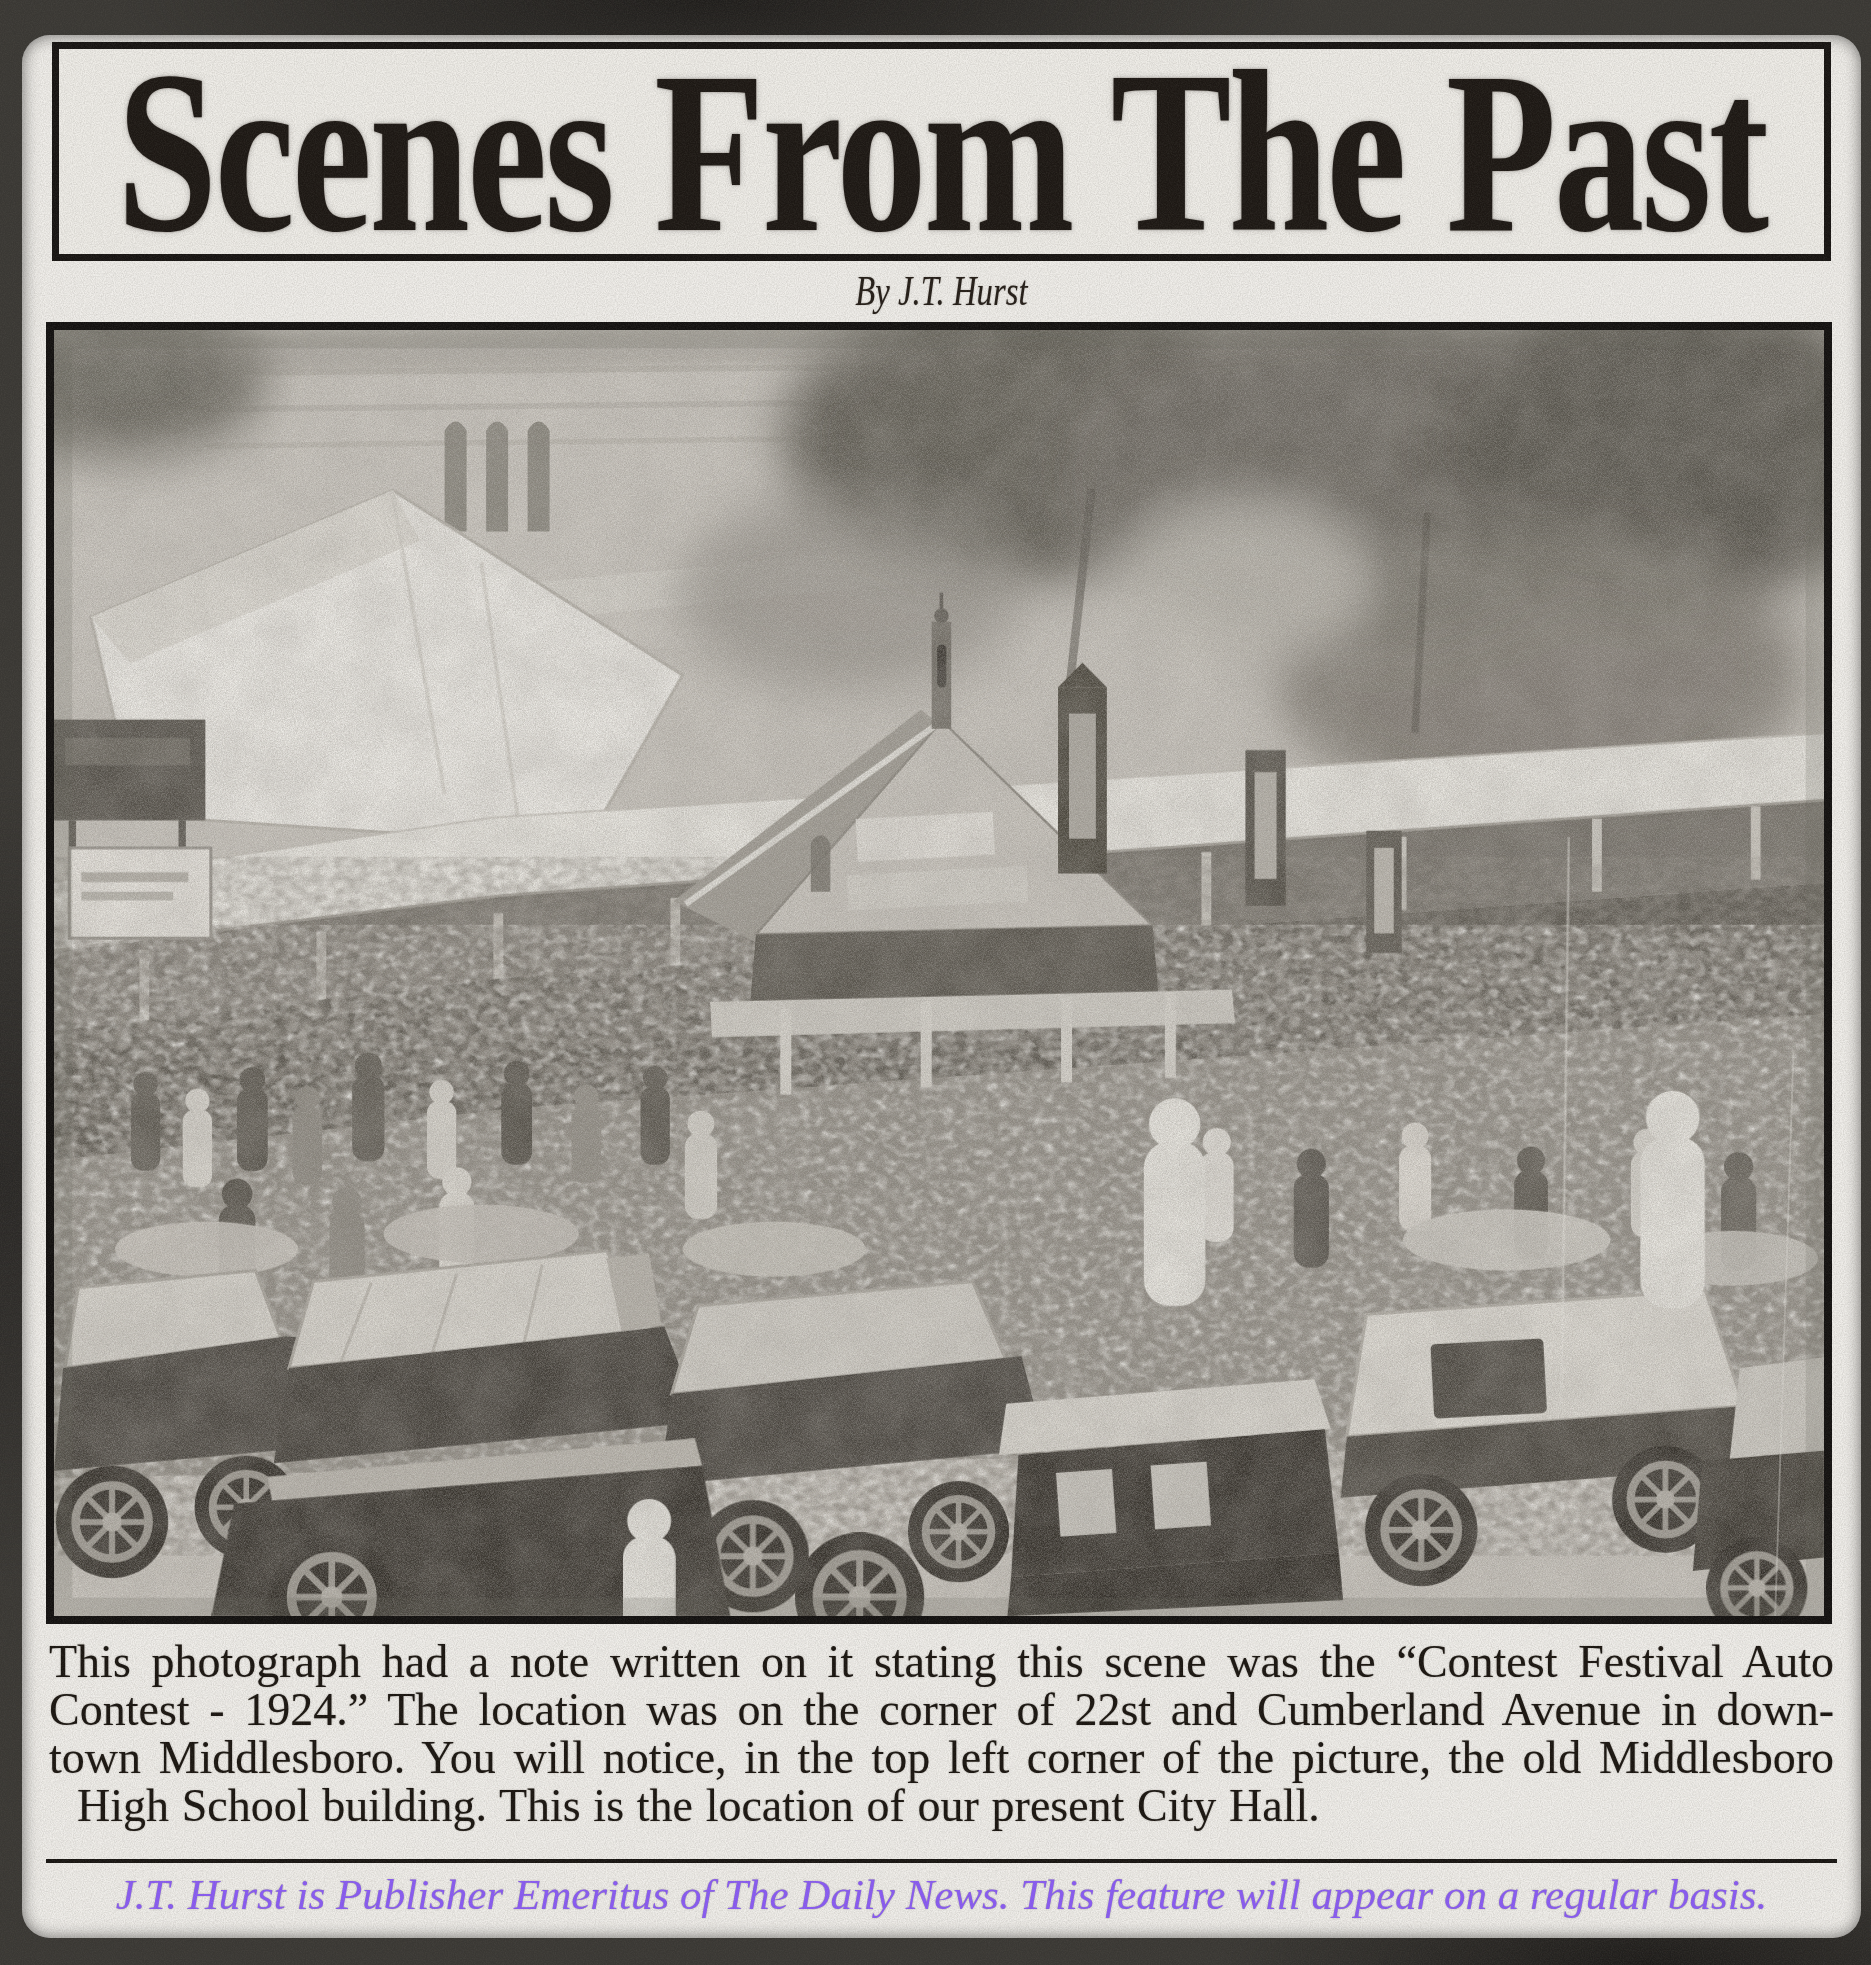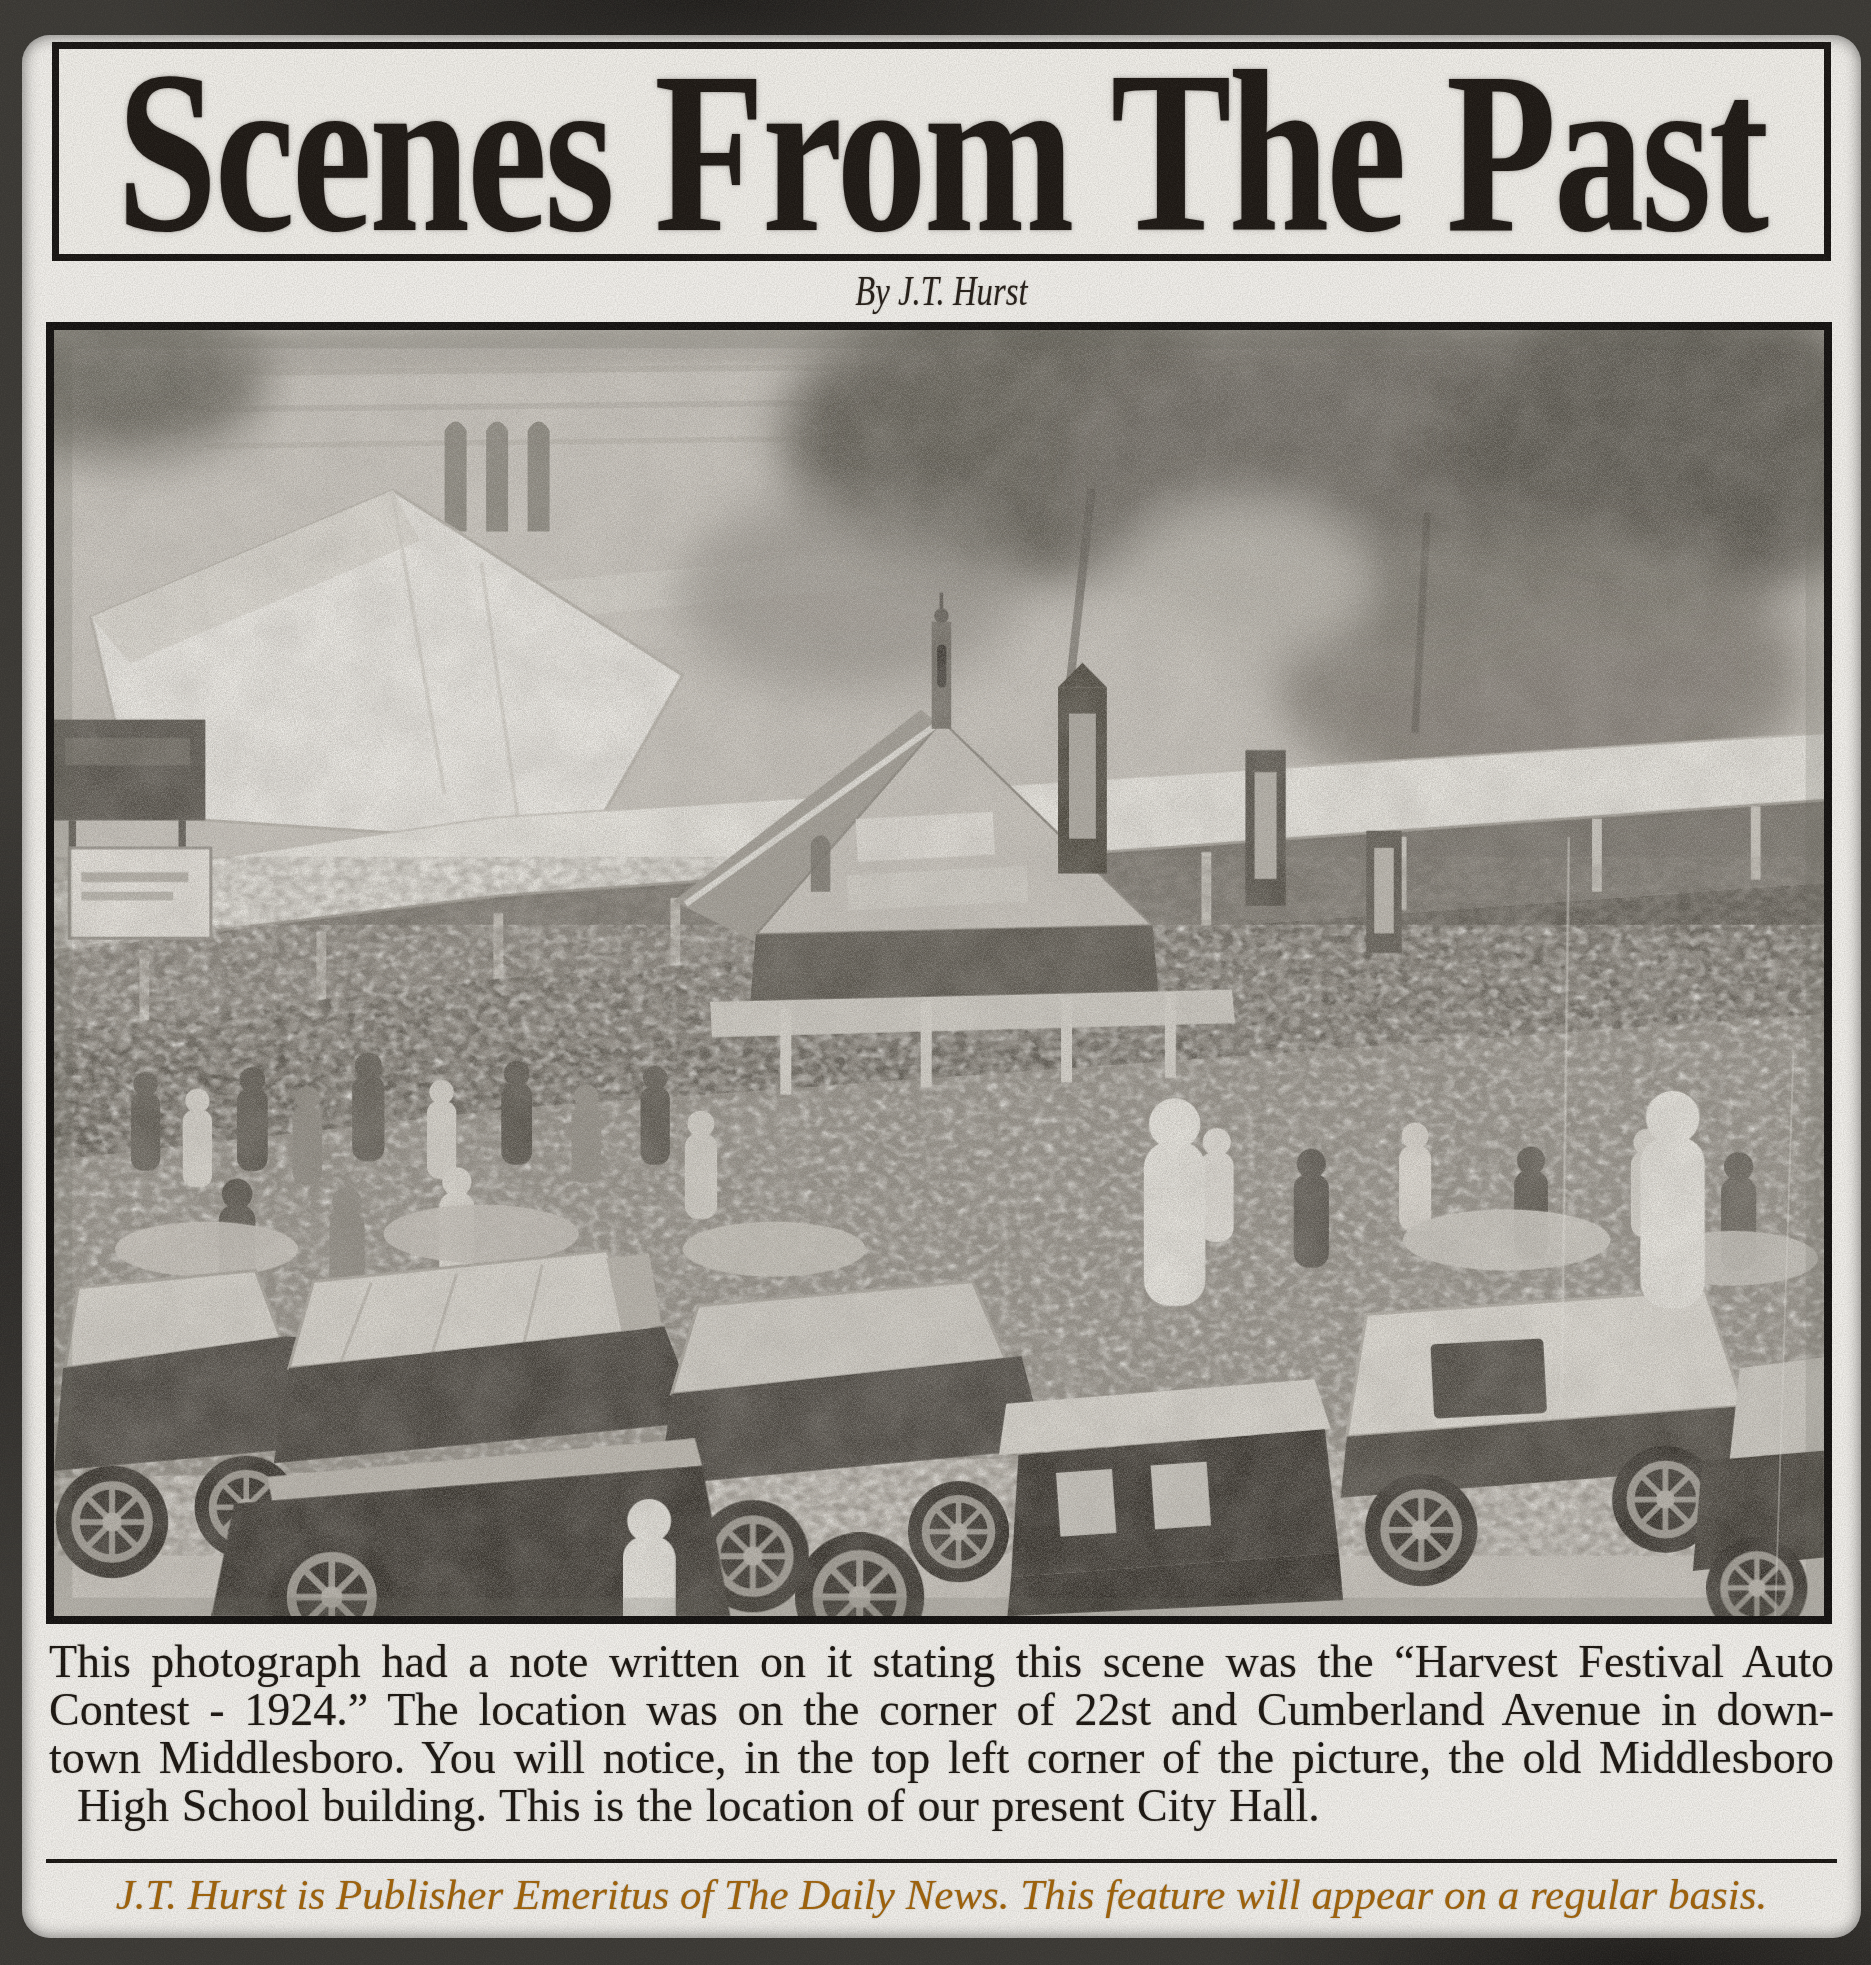--- a/index.html
+++ b/index.html
@@ -43,21 +43,21 @@
   .caption{
     margin:13.4px 27px 0 27px;font-size:46px;line-height:48px;color:#1a1510;
     text-shadow:0 0 1.5px rgba(30,24,18,.4);
     word-spacing:1.2px;
   }
   .cap-just{text-align:justify;text-align-last:justify;}
   .cap-last{text-align:left;margin-left:28px;}
   .divider-rule{margin:29px 24.4px 0 24.4px;border-top:4.3px solid #181512;}
   .footer-note{
     margin:7.3px 34px 0 34px;font-style:italic;font-size:43px;line-height:49px;
-    color:#a16207;text-align:center;white-space:nowrap;
+    color:#8b5cf6;text-align:center;white-space:nowrap;
     text-shadow:0 0 1.5px rgba(30,24,18,.4);
   }
   .scan-noise{position:absolute;inset:0;pointer-events:none;}
   .scan-noise svg{display:block;width:100%;height:100%;}
 </style>
 </head>
 <body>
 
 <div class="paper">
 
@@ -299,21 +299,21 @@
         <line x1="2850" y1="1180" x2="2820" y2="2106" stroke="#e8e6e0" stroke-width="3" opacity=".4"></line>
         <rect x="0" y="0" width="2900" height="2106" filter="url(#fBlotch)" opacity=".5"></rect>
         <rect x="0" y="0" width="2900" height="2106" filter="url(#fGrainFine)" opacity=".55"></rect>
         <rect x="0" y="0" width="2900" height="2106" filter="url(#fGrainLight)" opacity=".5"></rect>
         <rect x="15" y="15" width="2870" height="2076" fill="none" stroke="#6b675f" stroke-width="30" opacity=".2"></rect>
       </g>
     </svg>
   </div>
 
   <div class="caption">
-    <div class="cap-just">This photograph had a note written on it stating this scene was the “Harvest Festival Auto</div>
+    <div class="cap-just">This photograph had a note written on it stating this scene was the “Contest Festival Auto</div>
     <div class="cap-just">Contest - 1924.” The location was on the corner of 22st and Cumberland Avenue in down-</div>
     <div class="cap-just">town Middlesboro. You will notice, in the top left corner of the picture, the old Middlesboro</div>
     <div class="cap-last">High School building. This is the location of our present City Hall.</div>
   </div>
 
   <div class="divider-rule"></div>
 
   <div class="footer-note">J.T. Hurst is Publisher Emeritus of The Daily News. This feature will appear on a regular basis.</div>
 
 </div>

